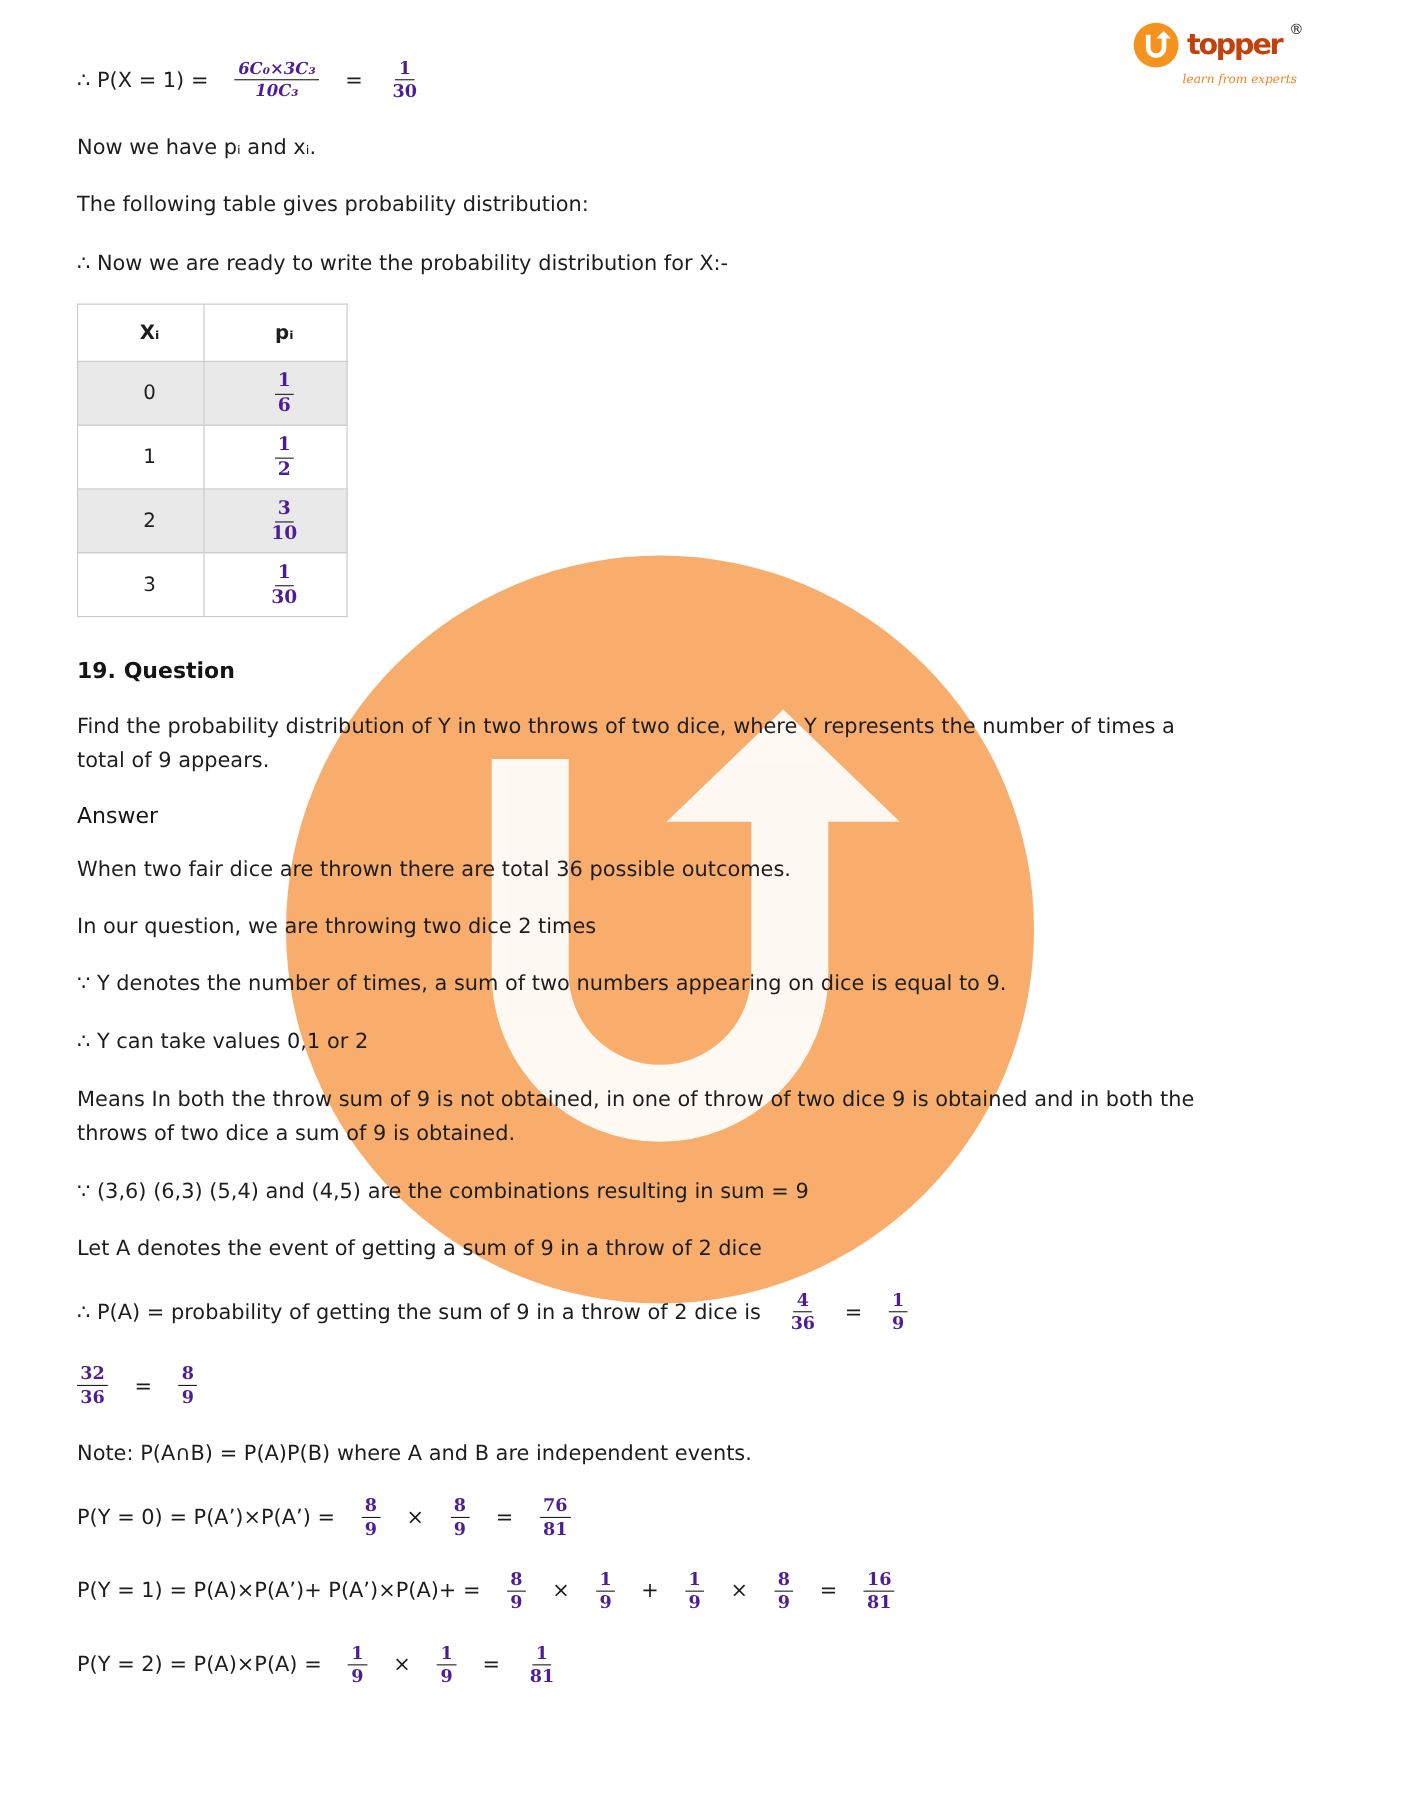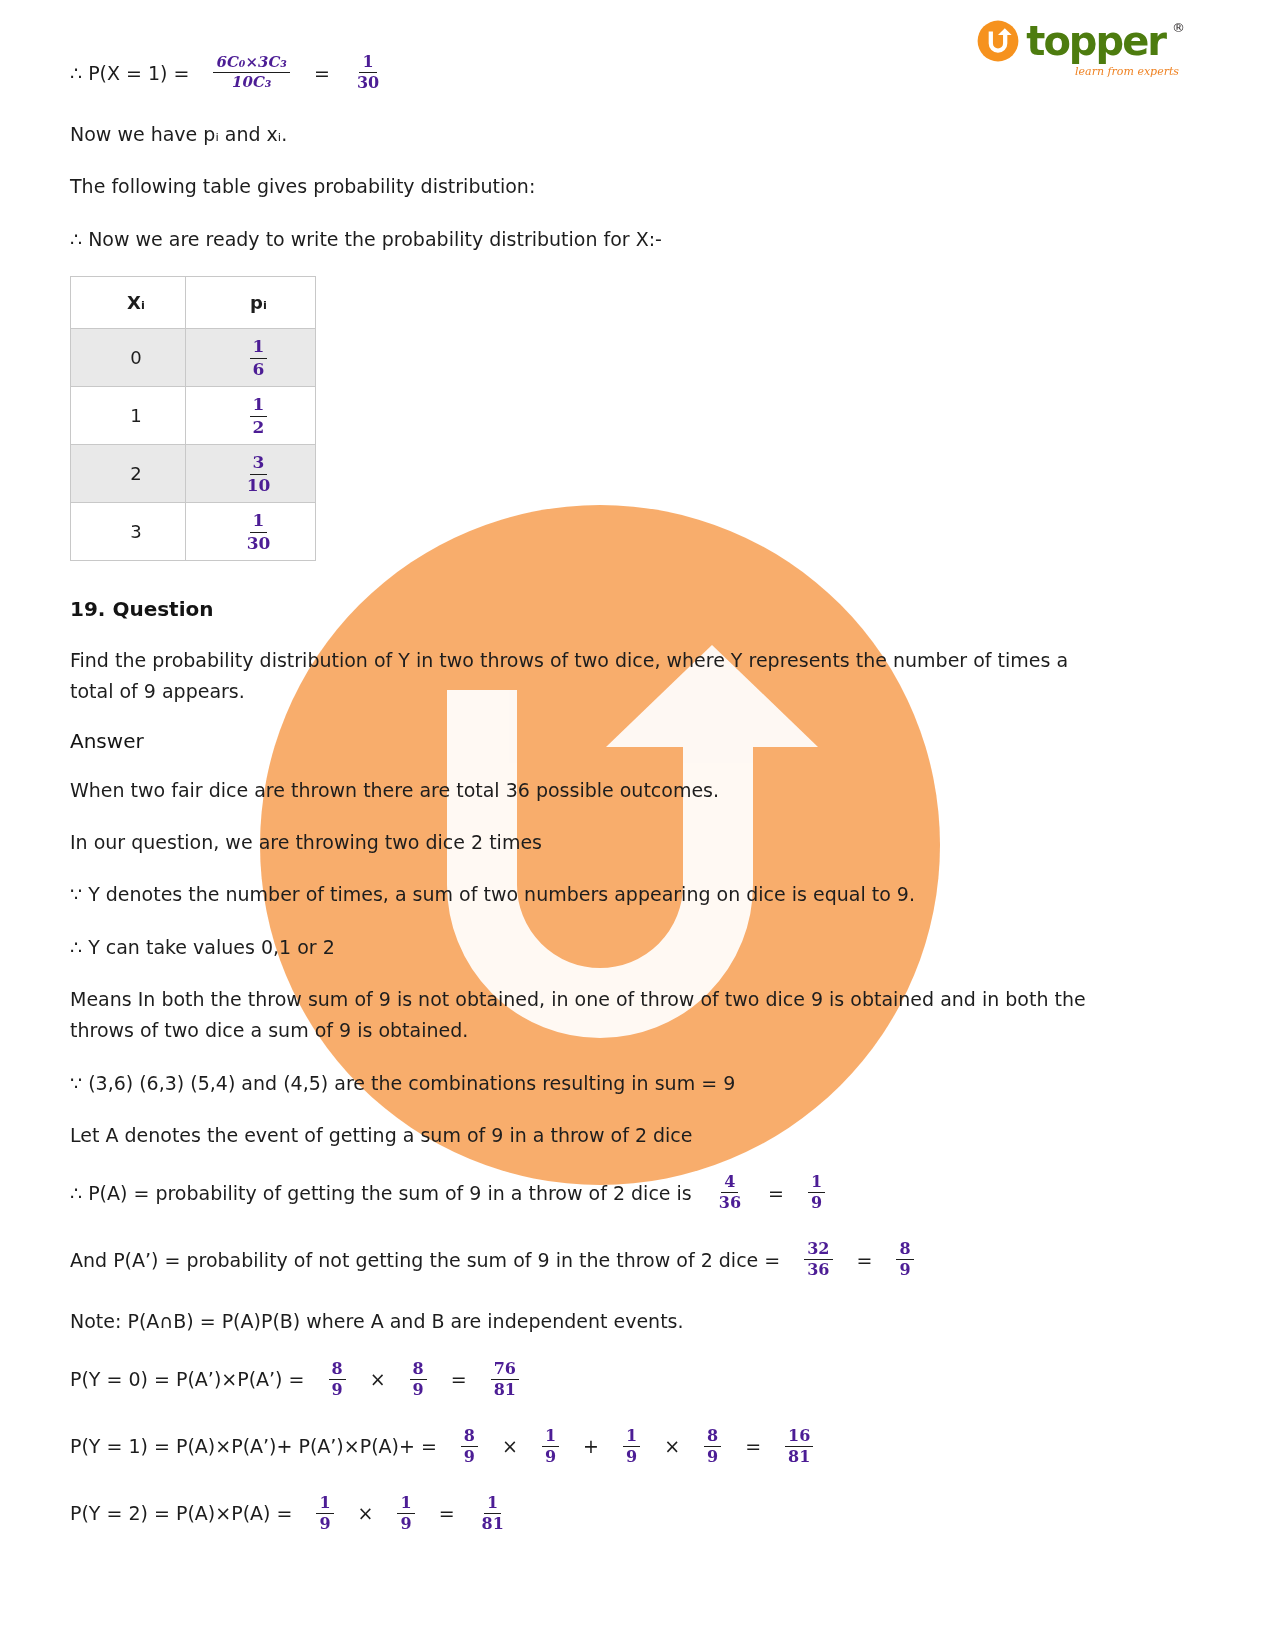--- a/index.html
+++ b/index.html
@@ -7,21 +7,21 @@
   .page {
     width:1275px; height:1650px; position:relative; overflow:hidden;
     background:#ffffff; color:#1d1d1d;
     font-family:"DejaVu Sans","Liberation Sans",sans-serif;
   }
   
   .watermark { position:absolute; left:255px; top:500px; width:690px; height:690px; z-index:0; }
   
   .brand { position:absolute; top:20px; right:90px; z-index:2; display:flex; flex-direction:column; align-items:flex-end; }
   .brand-row { display:flex; align-items:center; gap:7px; }
-  .brand-name { font-size:40px; font-weight:bold; color:#4d7c0f; letter-spacing:-2px; line-height:1; }
+  .brand-name { font-size:26px; font-weight:bold; color:#c2410c; letter-spacing:-2px; line-height:1; }
   .brand-reg { font-size:13px; color:#2e2a2b; align-self:flex-start; margin-top:0; }
   .brand-tagline { font-family:"DejaVu Serif","Liberation Serif",serif; font-style:italic; font-size:11px; color:#ef8222; margin-top:3px; margin-right:6px; }
   
   .content { position:relative; z-index:1; padding:52px 128px 0 70px; }
   p.body { font-size:19px; line-height:1.65; margin-bottom:21px; max-width:1045px; }
   h2.qhead { font-size:20px; font-weight:bold; margin:8px 0 24px; color:#141414; }
   h3.ahead { font-size:20px; font-weight:normal; margin:2px 0 22px; color:#141414; }
   
   .eq { display:flex; align-items:center; gap:24px; font-size:19px; margin-bottom:26px; flex-wrap:wrap; max-width:1045px; }
   .frac { display:inline-flex; flex-direction:column; align-items:center;
@@ -143,21 +143,20 @@
           <span class="den">36</span>
         </span>
       <span>=</span>
       <span class="frac">
           <span class="num">1</span>
           <span class="den">9</span>
         </span>
     </div>
 
     <div class="eq">
-      <span>And P(A’) = probability of not getting the sum of 9 in the throw of 2 dice =</span>
       <span class="frac">
           <span class="num">32</span>
           <span class="den">36</span>
         </span>
       <span>=</span>
       <span class="frac">
           <span class="num">8</span>
           <span class="den">9</span>
         </span>
     </div>

